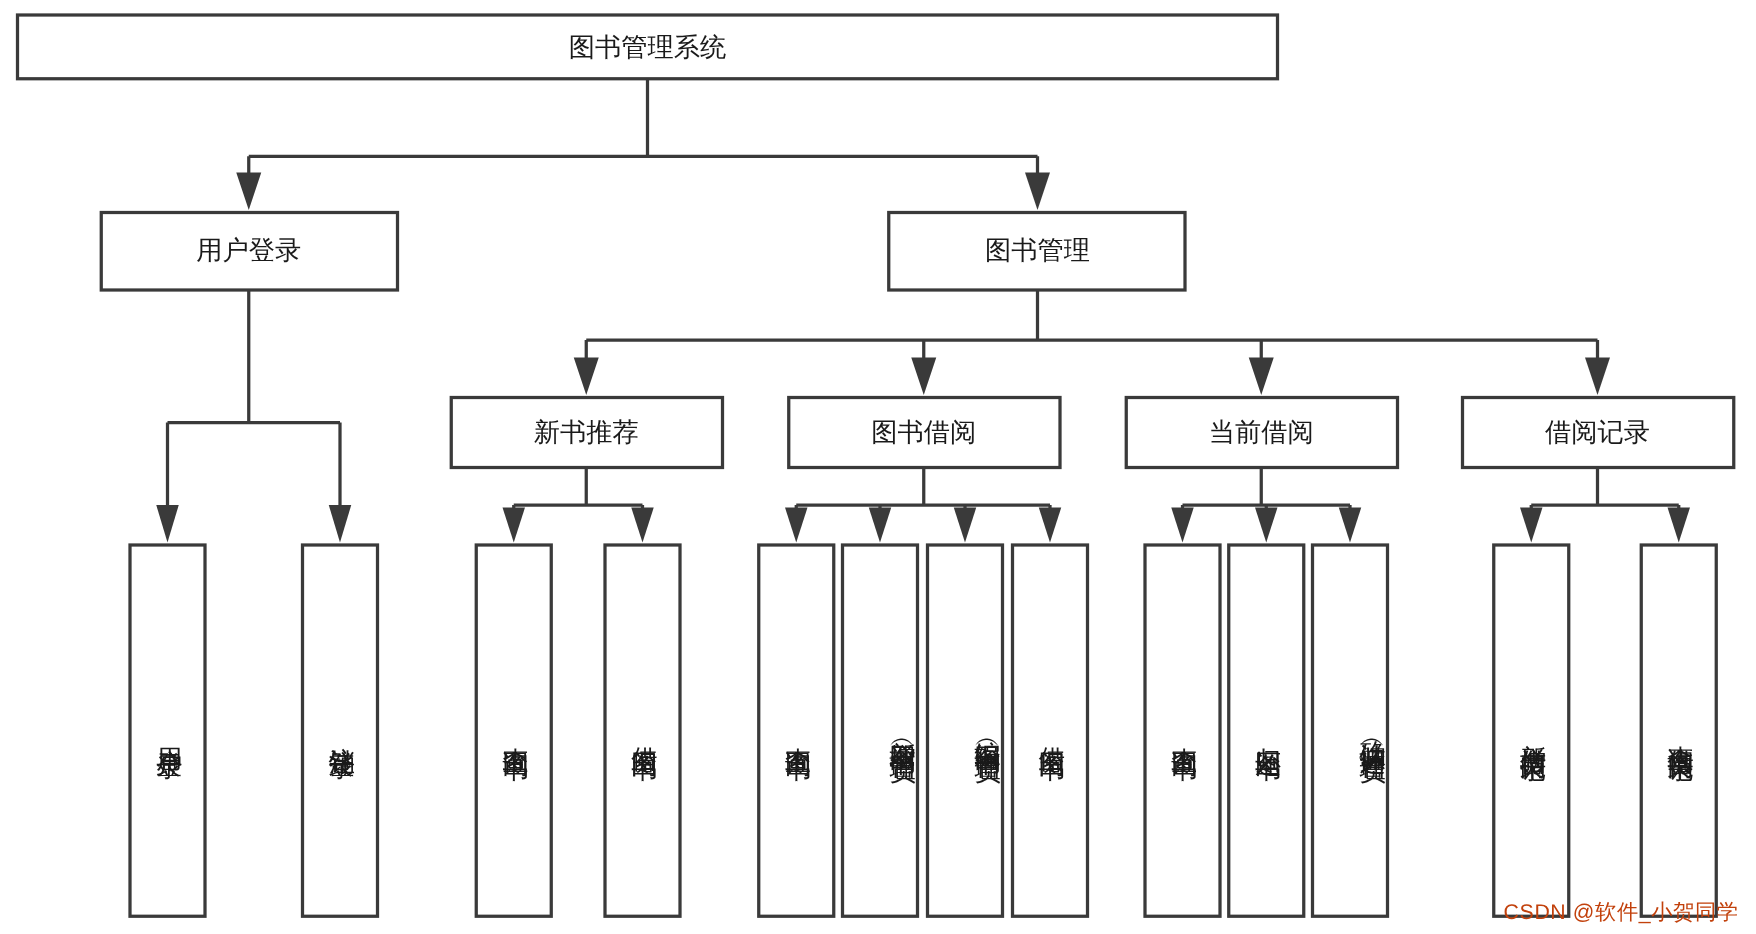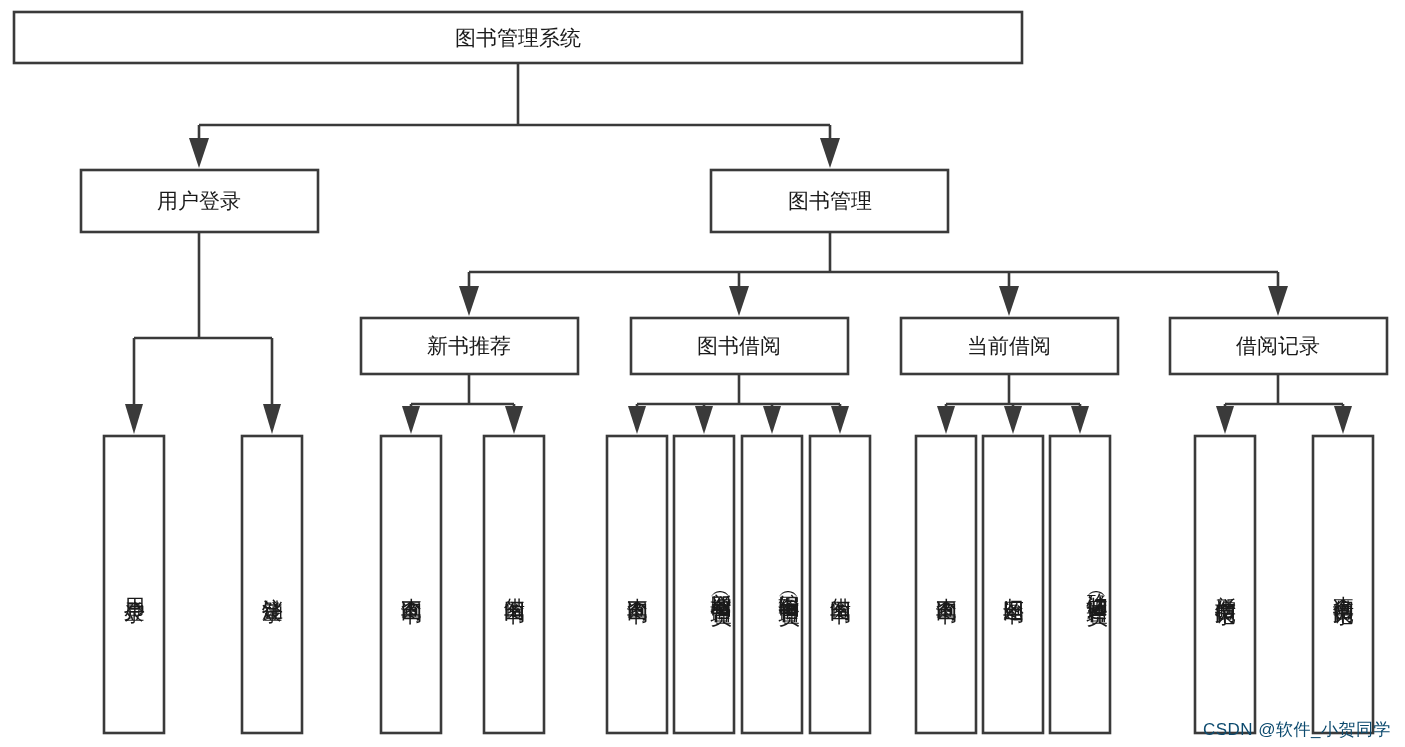--- a/index.html
+++ b/index.html
@@ -61,21 +61,21 @@
     letter-spacing: 2px;
     white-space: nowrap;
     pointer-events: none;
   }
   .watermark {
     position: absolute;
     right: 14px;
     bottom: 6px;
     font-family: "Liberation Sans", "DejaVu Sans", sans-serif;
     font-size: 17px;
-    color: #0c4a6e;
+    color: #c2410c;
     white-space: nowrap;
     letter-spacing: 0.5px;
   }
 </style>
 </head>
 <body>
 
 <div id="diagram-root">
 
   <svg class="diagram-canvas" viewBox="0 0 1405 747">

